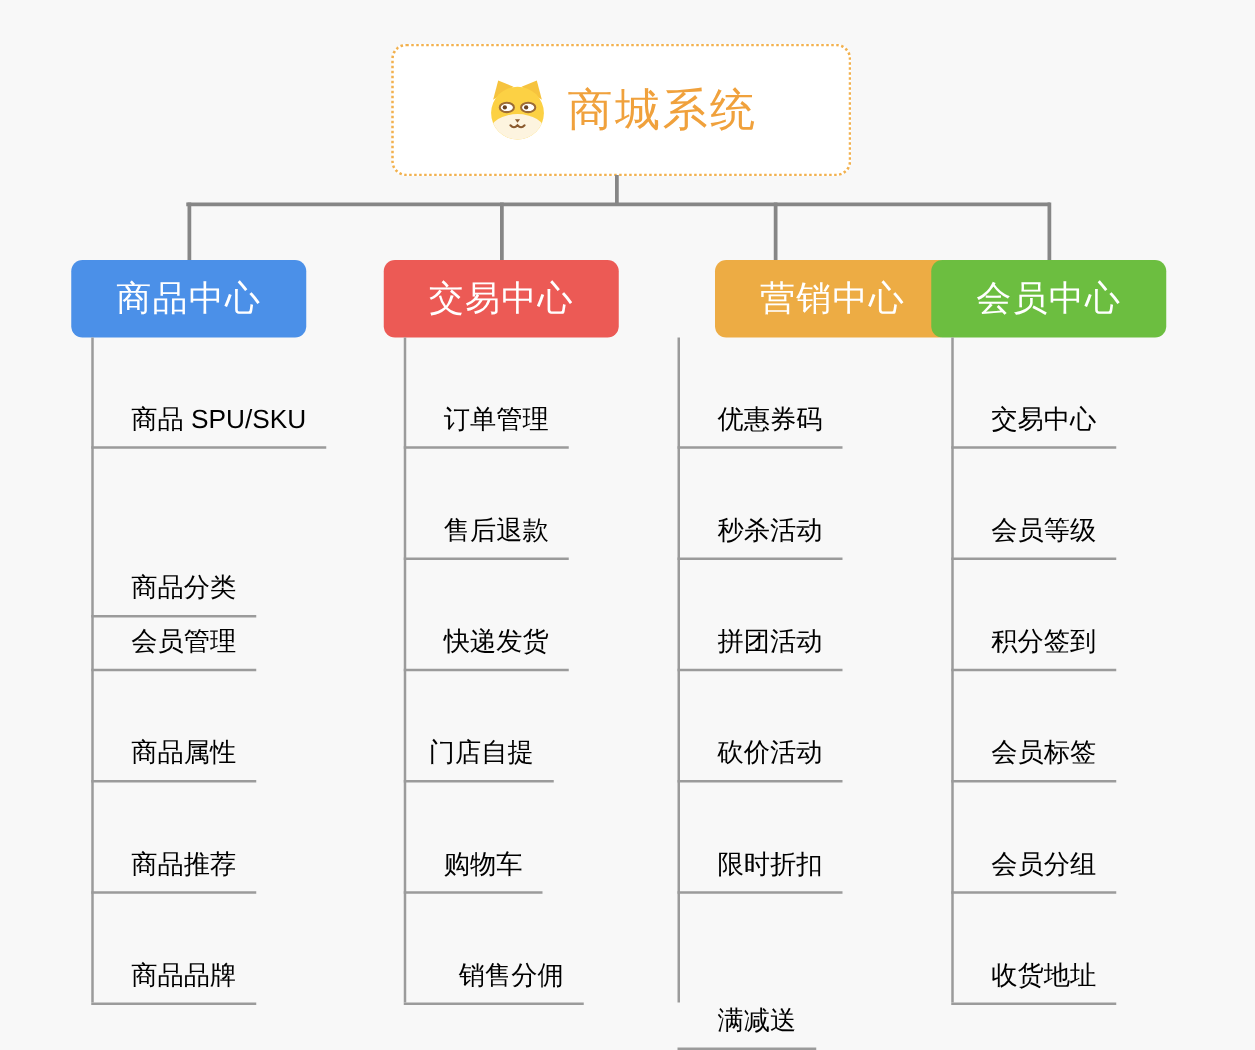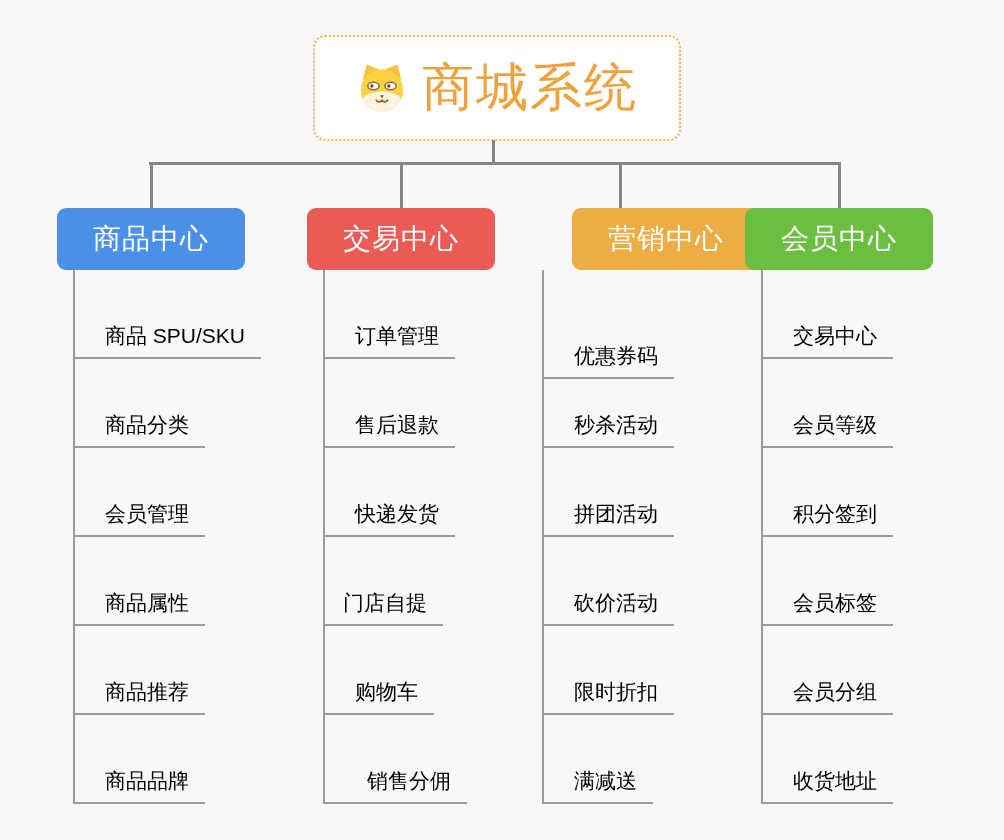--- a/index.html
+++ b/index.html
@@ -7,21 +7,21 @@
     position:relative;width:1004px;height:840px;background:#f8f8f8;
     font-family:"Liberation Sans","DejaVu Sans",sans-serif;overflow:hidden;
   }
   .line{position:absolute;background:#868686;}
   
   .root{
     position:absolute;left:313px;top:35px;width:368px;height:106px;
     background:#ffffff;border:2px dotted #F2B14E;border-radius:12px;
     box-sizing:border-box;display:flex;align-items:center;justify-content:center;gap:14px;
   }
-  .root-title{font-size:52px;color:#F0A13C;letter-spacing:2px;white-space:nowrap;}
+  .root-title{font-size:36px;color:#F0A13C;letter-spacing:2px;white-space:nowrap;}
   
   .root-drop{left:492px;top:140px;width:3px;height:24px;}
   .bus{left:149px;top:162px;width:691px;height:3px;}
   
   .col{position:absolute;top:0;width:188px;height:840px;}
   .drop{left:93px;top:162px;width:3px;height:47px;}
   .hdr{
     position:absolute;left:0;top:208px;width:188px;height:62px;border-radius:9px;
     color:#ffffff;font-size:28px;letter-spacing:1px;
     display:flex;align-items:center;justify-content:center;cursor:default;
@@ -61,21 +61,21 @@
   </div>
 
   <div class="line root-drop" style="background: rgb(134, 134, 134);"></div>
   <div class="line bus" style="background: rgb(134, 134, 134);"></div>
 
   <div class="col c0">
     <div class="line drop" style="background: rgb(134, 134, 134);"></div>
     <div class="hdr" style="background: rgb(75, 144, 232);">商品中心</div>
     <div class="trunk" style="background: rgb(155, 155, 155);"></div>
     <div class="child r0" style="border-bottom-color: rgb(155, 155, 155);">商品 SPU/SKU</div>
-    <div class="child r1" style="border-bottom-color: rgb(155, 155, 155);">商品分类</div>
+    <div class="child r1" style="border-bottom-color: rgb(155, 155, 155); margin-top: 46px;">商品分类</div>
     <div class="child r2" style="border-bottom-color: rgb(155, 155, 155);">会员管理</div>
     <div class="child r3" style="border-bottom-color: rgb(155, 155, 155);">商品属性</div>
     <div class="child r4" style="border-bottom-color: rgb(155, 155, 155);">商品推荐</div>
     <div class="child r5" style="border-bottom-color: rgb(155, 155, 155);">商品品牌</div>
   </div>
 
   <div class="col c1">
     <div class="line drop" style="background: rgb(134, 134, 134);"></div>
     <div class="hdr" style="background: rgb(236, 90, 85);">交易中心</div>
     <div class="trunk" style="background: rgb(155, 155, 155);"></div>
@@ -84,26 +84,26 @@
     <div class="child r2" style="border-bottom-color: rgb(155, 155, 155);">快递发货</div>
     <div class="child r3" style="border-bottom-color: rgb(155, 155, 155); padding-left: 20px;">门店自提</div>
     <div class="child r4" style="border-bottom-color: rgb(155, 155, 155); text-align: center;">购物车</div>
     <div class="child r5" style="border-bottom-color: rgb(155, 155, 155); padding-left: 44px;">销售分佣</div>
   </div>
 
   <div class="col c2">
     <div class="line drop" style="background: rgb(134, 134, 134);"></div>
     <div class="hdr" style="background: rgb(237, 172, 68); margin-left: 46px;">营销中心</div>
     <div class="trunk" style="background: rgb(155, 155, 155);"></div>
-    <div class="child r0" style="border-bottom-color: rgb(155, 155, 155); margin-top: 20px;">优惠券码</div>
+    <div class="child r0" style="border-bottom-color: rgb(155, 155, 155);">优惠券码</div>
     <div class="child r2" style="border-bottom-color: rgb(155, 155, 155);">拼团活动</div>
     <div class="child r1" style="border-bottom-color: rgb(155, 155, 155);">秒杀活动</div>
     <div class="child r3" style="border-bottom-color: rgb(155, 155, 155);">砍价活动</div>
     <div class="child r4" style="border-bottom-color: rgb(155, 155, 155);">限时折扣</div>
-    <div class="child r5" style="border-bottom-color: rgb(155, 155, 155);">满减送</div>
+    <div class="child r5" style="border-bottom-color: rgb(155, 155, 155); margin-top: 36px;">满减送</div>
   </div>
 
   <div class="col c3">
     <div class="line drop" style="background: rgb(134, 134, 134);"></div>
     <div class="hdr" style="background: rgb(108, 190, 64);">会员中心</div>
     <div class="trunk" style="background: rgb(155, 155, 155);"></div>
     <div class="child r0" style="border-bottom-color: rgb(155, 155, 155);">交易中心</div>
     <div class="child r1" style="border-bottom-color: rgb(155, 155, 155);">会员等级</div>
     <div class="child r2" style="border-bottom-color: rgb(155, 155, 155);">积分签到</div>
     <div class="child r3" style="border-bottom-color: rgb(155, 155, 155);">会员标签</div>

